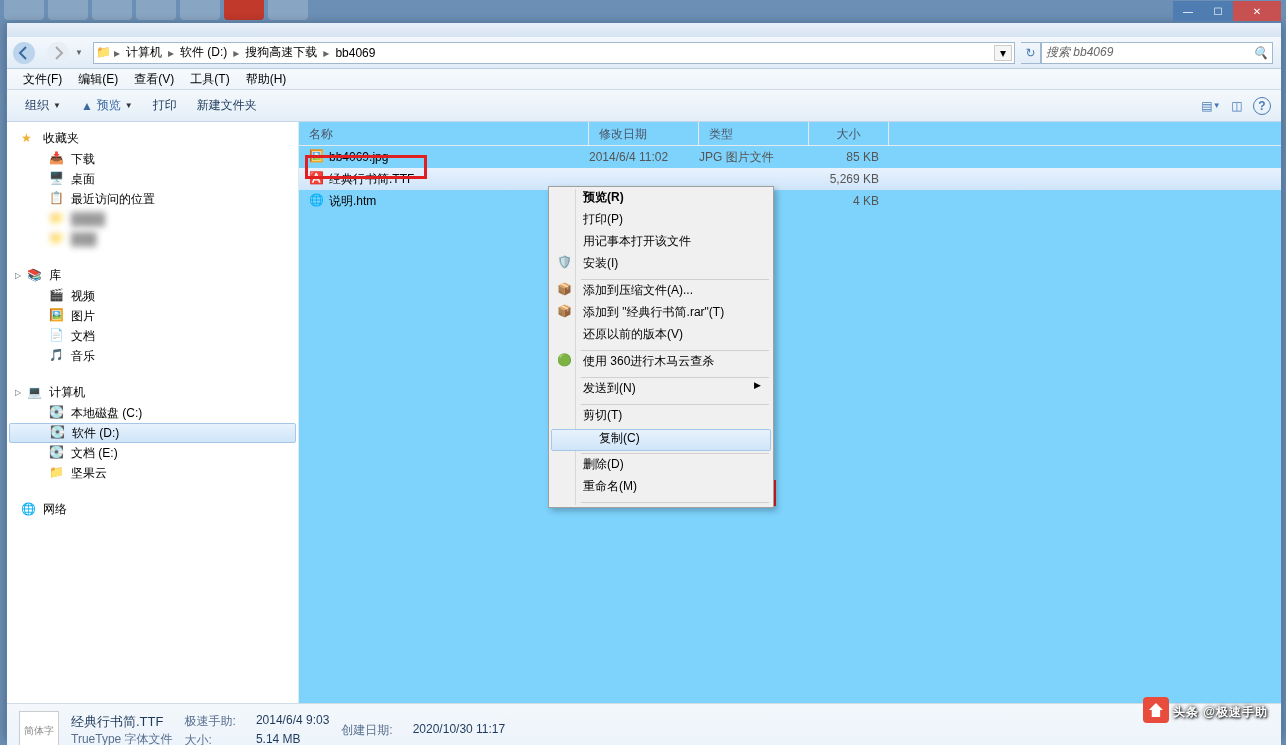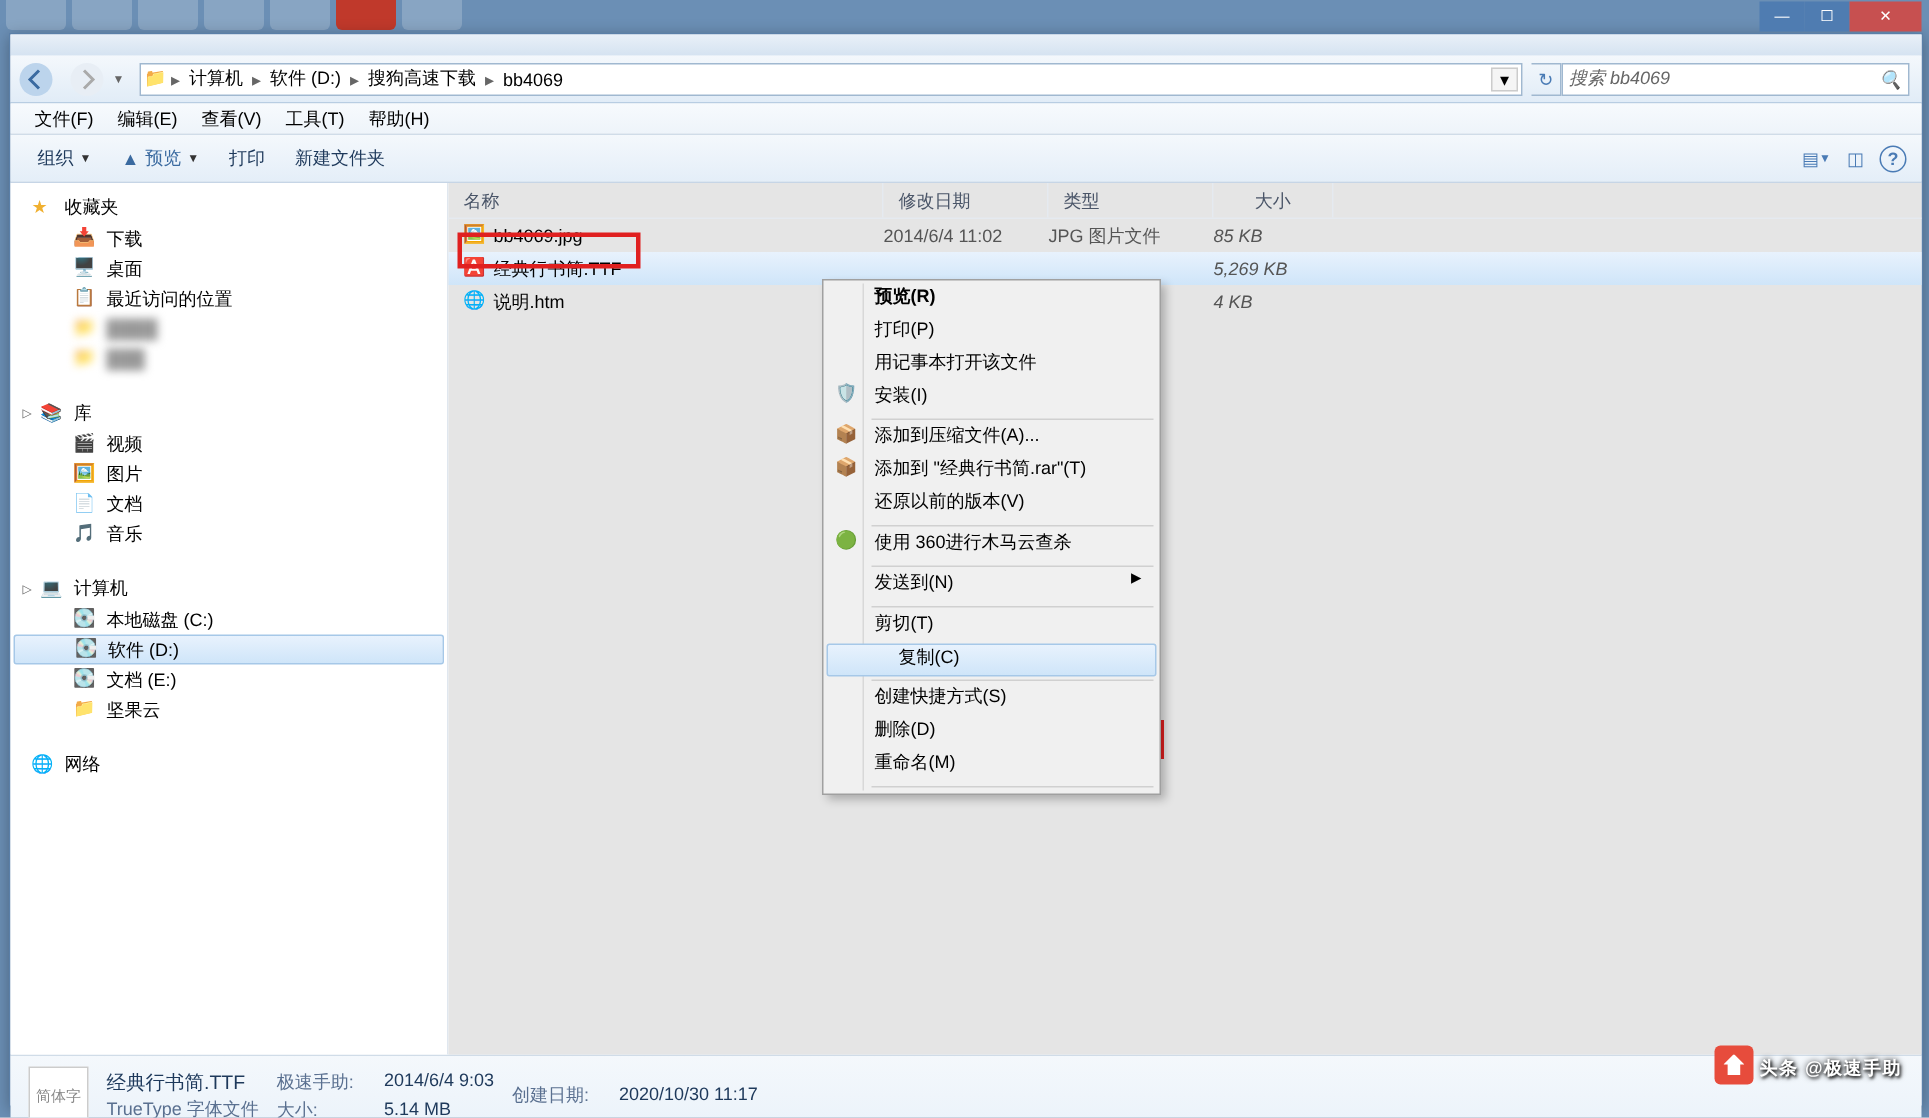--- a/index.html
+++ b/index.html
@@ -31,27 +31,27 @@
 .body-area { display:flex; height:581px; }
 .sidebar { width:292px; background:#fff; border-right:1px solid #e0e7ef; overflow-y:auto; padding-top:6px; }
 .sb-group { margin-bottom:16px; }
 .sb-head { display:flex; align-items:center; padding:2px 8px 2px 22px; gap:6px; }
 .sb-head .tri { color:#666; font-size:8px; margin-left:-14px; }
 .sb-item { display:flex; align-items:center; padding:2px 8px 2px 42px; gap:6px; cursor:pointer; height:20px; }
 .sb-item.sel { background:linear-gradient(#e8f2fd,#cfe5f9); border:1px solid #a6c8e8; border-radius:2px; margin:0 2px; padding-left:40px; }
 .sb-ico { width:16px; height:16px; display:inline-block; }
 .fav-star{color:#f0b030;} .fold-ico{color:#f5c56b;} .lib-ico{color:#6a9dd4;} .comp-ico{color:#666;} .net-ico{color:#4a7bb5;}
 .blur { filter:blur(3px); color:#999; }
-.content { flex:1; background:#e5e5e5; position:relative; }
+.content { flex:1; background:#7dd3fc; position:relative; }
 .col-head { height:24px; display:flex; border-bottom:1px solid #e5eaf0; }
 .col-head div { padding:4px 10px; border-right:1px solid #e5eaf0; color:#4a5568; }
 .cn{width:290px;} .cd{width:110px;} .ct{width:110px;} .cs{width:80px;text-align:center;}
 .file-row { height:22px; display:flex; align-items:center; cursor:pointer; }
 .file-row .fn { width:290px; padding-left:10px; display:flex; align-items:center; gap:4px; }
-.file-row .fd { width:110px; color:#555; } .file-row .ft{width:110px;color:#555;} .file-row .fs{width:80px;color:#555;padding-right:10px;font-style:italic;}
+.file-row .fd { width:110px; color:#555; } .file-row .ft{width:110px;color:#555;} .file-row .fs{width:80px;text-align:right;color:#555;padding-right:10px;}
 .file-row.sel { background:linear-gradient(#e8f2fd,#cfe5f9); }
 .fico { width:16px; height:16px; display:inline-block; }
 .red-box { position:absolute; border:3px solid #e02020; pointer-events:none; }
 .ctx-menu { position:absolute; left:548px; top:186px; width:226px; background:#f0f0f0; border:1px solid #a0a0a0; box-shadow:3px 3px 6px rgba(0,0,0,0.25); padding:2px; z-index:100; }
 .ctx-item { height:22px; display:flex; align-items:flex-start; padding-left:32px; position:relative; cursor:pointer; }
 .ctx-item.hot { background:linear-gradient(#e8f2fd,#cfe5f9); border:1px solid #a6c8e8; border-radius:2px; padding-left:47px; }
 .ctx-item .cico { position:absolute; left:6px; width:16px; height:16px; }
 .ctx-item .sub { margin-left:auto; margin-right:10px; font-size:9px; }
 .ctx-sep { height:1px; background:#d0d0d0; margin:2px 2px 2px 30px; }
 .ctx-strip { position:absolute; left:26px; top:2px; bottom:2px; width:1px; background:#d8d8d8; }
@@ -314,20 +314,19 @@
     </div>
   <div class="ctx-sep"></div>
   <div class="ctx-item">
       <span>发送到(N)</span>
       <span class="sub">▶</span>
     </div>
   <div class="ctx-sep"></div>
   <div class="ctx-item">剪切(T)</div>
   <div class="ctx-item hot">复制(C)</div>
   <div class="ctx-sep"></div>
-  <div class="ctx-item">创建快捷方式(S)</div>
   <div class="ctx-item">删除(D)</div>
   <div class="ctx-item">重命名(M)</div>
   <div class="ctx-sep"></div>
 </div>
 <div class="red-box" style="left:548px; top:480px; width:228px; height:26px;"></div>
 
 <div class="watermark"><span class="wm-ico"></span><span>头条 @极速手助</span></div>
 
 </body></html>

